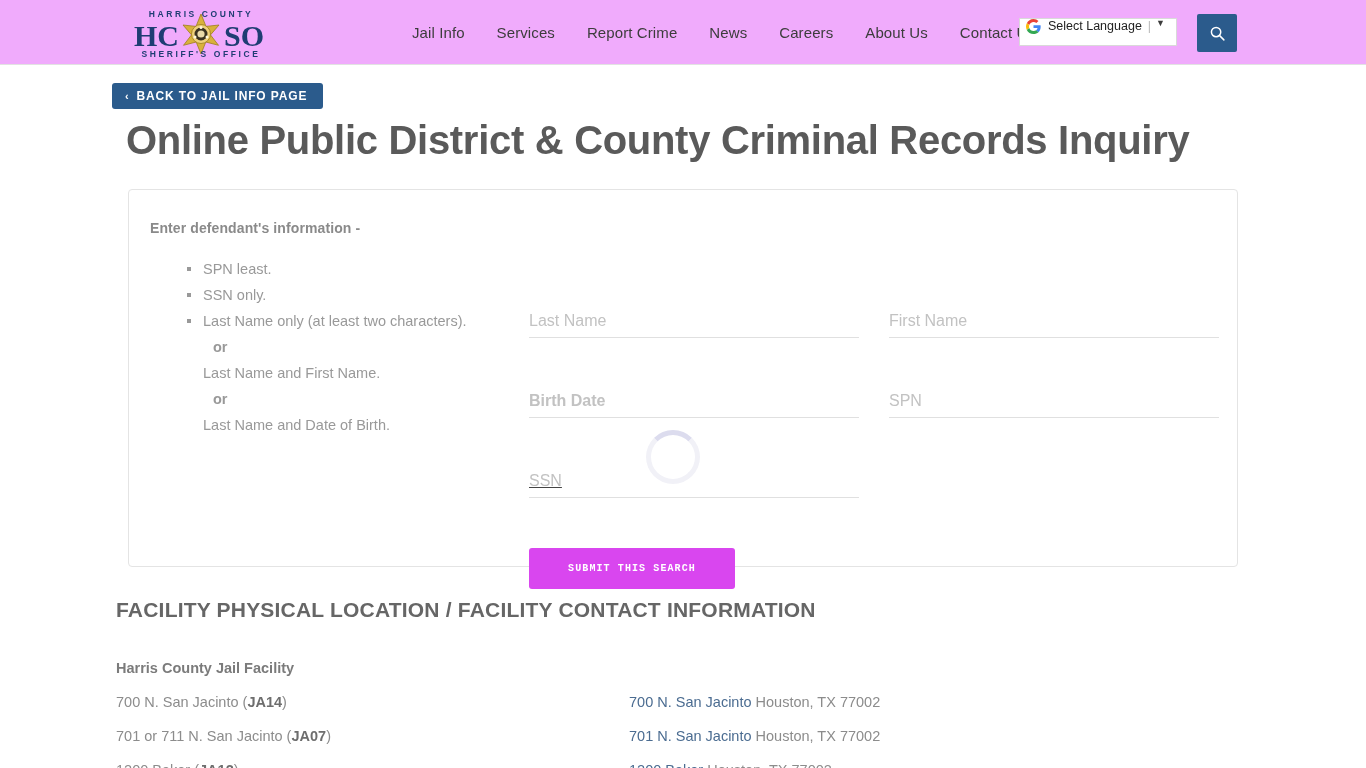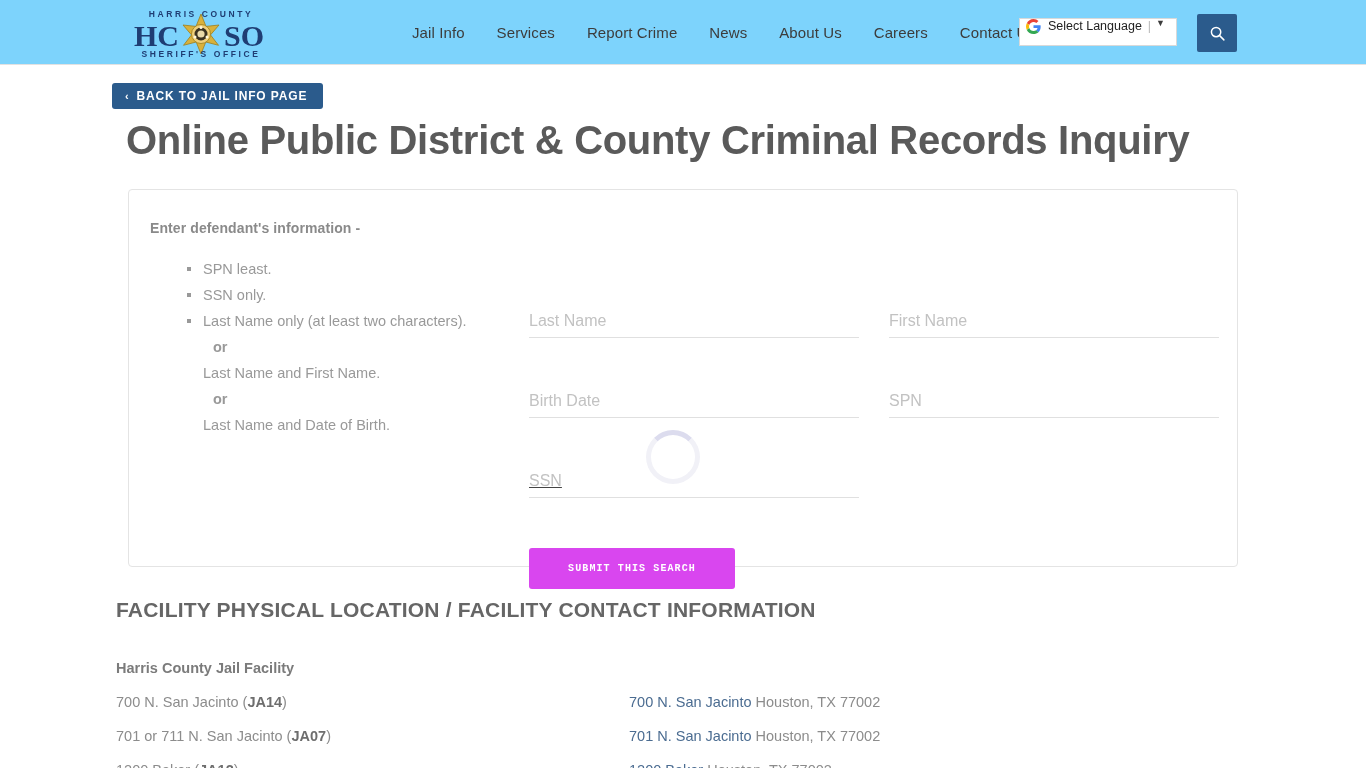--- a/index.html
+++ b/index.html
@@ -10,21 +10,21 @@
     overflow: hidden;
     background: #ffffff;
     font-family: "Liberation Sans", sans-serif;
     -webkit-font-smoothing: antialiased;
   }
 
   
   #site-header {
     position: relative;
     height: 65px;
-    background: #7dd3fc;
+    background: #f0abfc;
     border-bottom: 1px solid #e2e2e2;
     display: flex;
     align-items: center;
   }
 
   #brand-logo {
     position: absolute;
     left: 126px;
     top: 7px;
     width: 150px;
@@ -209,21 +209,21 @@
     font-size: 16px;
     color: #444;
     font-family: "Liberation Sans", sans-serif;
     outline: none;
     padding: 0 0 4px 0;
   }
   .field::placeholder { color: #c2c2c2; opacity: 1; }
 
   #field-last-name  { left: 400px; top: 118px; }
   #field-first-name { left: 760px; top: 118px; }
-  #field-birth-date { left: 400px; top: 198px; }
+  #field-birth-date { left: 400px; top: 198px; font-weight: bold; }
   #field-spn        { left: 760px; top: 198px; }
   #field-ssn        { left: 400px; top: 278px; text-decoration: underline; }
 
   #loading-spinner {
     position: absolute;
     left: 517px;
     top: 240px;
     width: 54px;
     height: 54px;
     border: 5px solid #f1f1f7;
@@ -324,22 +324,22 @@
 
       <text x="75" y="50" text-anchor="middle" font-family="Liberation Sans, sans-serif" font-size="8.5" font-weight="bold" letter-spacing="2.6" fill="#1f3d73">SHERIFF'S   OFFICE</text>
     </svg>
   </a>
 
   <nav id="primary-nav">
     <a class="nav-link" href="#">Jail Info</a>
     <a class="nav-link" href="#">Services</a>
     <a class="nav-link" href="#">Report Crime</a>
     <a class="nav-link" href="#">News</a>
+    <a class="nav-link" href="#">Careers</a>
     <a class="nav-link" href="#">About Us</a>
-    <a class="nav-link" href="#">Careers</a>
     <a class="nav-link" href="#">Contact Us</a>
   </nav>
 
   <div id="language-widget">
     <svg id="google-g-icon" viewBox="0 0 48 48">
       <path fill="#EA4335" d="M24 9.5c3.5 0 6.6 1.2 9.1 3.6l6.8-6.8C35.9 2.4 30.4 0 24 0 14.6 0 6.5 5.4 2.6 13.2l7.9 6.2C12.4 13.7 17.7 9.5 24 9.5z"></path>
       <path fill="#4285F4" d="M46.9 24.6c0-1.6-.15-3.2-.43-4.6H24v9.1h12.9c-.6 3-2.3 5.6-4.9 7.3l7.6 5.9c4.4-4.1 7.3-10.2 7.3-17.7z"></path>
       <path fill="#FBBC05" d="M10.5 28.6c-.5-1.4-.8-2.9-.8-4.6s.3-3.2.8-4.6l-7.9-6.2C1 16.5 0 20.1 0 24s1 7.5 2.6 10.8l7.9-6.2z"></path>
       <path fill="#34A853" d="M24 48c6.5 0 11.9-2.1 15.9-5.8l-7.6-5.9c-2.1 1.4-4.8 2.3-8.3 2.3-6.3 0-11.6-4.2-13.5-9.9l-7.9 6.2C6.5 42.6 14.6 48 24 48z"></path>
     </svg>

